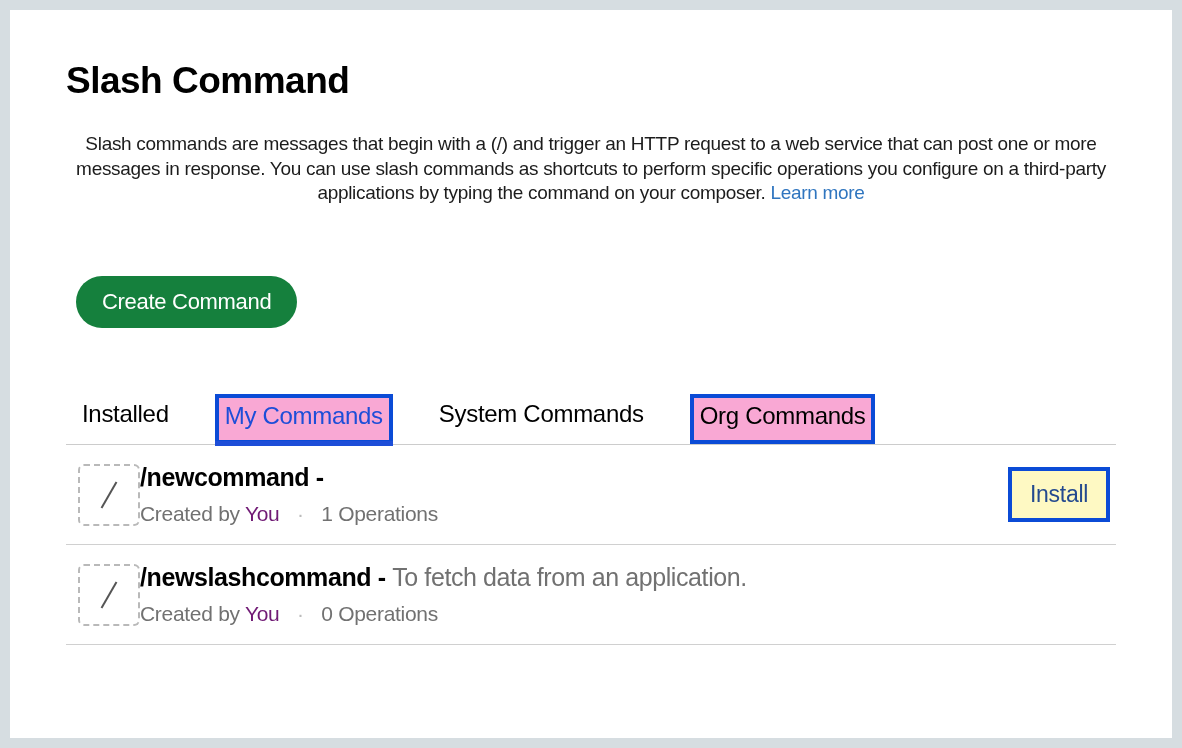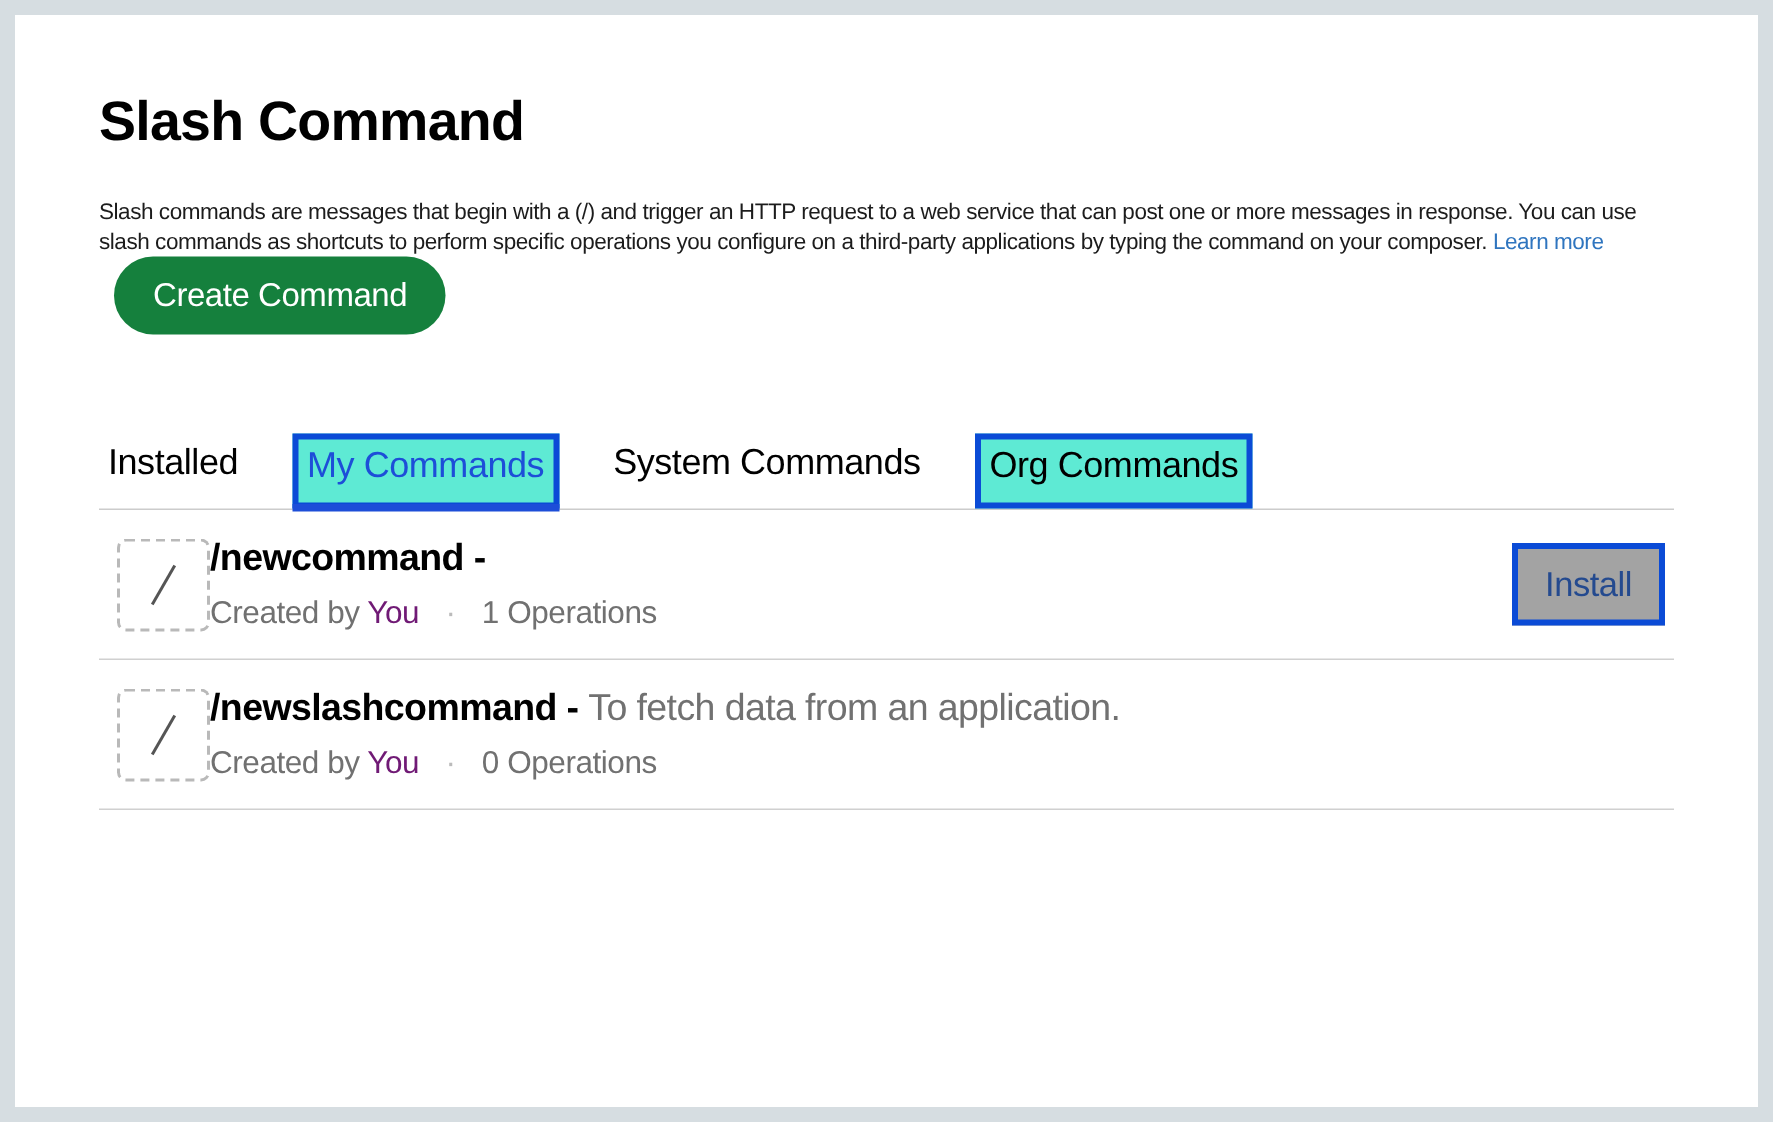--- a/index.html
+++ b/index.html
@@ -18,24 +18,26 @@
     overflow: hidden;
   }
   .title {
     font-size: 37px;
     font-weight: 700;
     color: #000;
     letter-spacing: -0.5px;
     margin-bottom: 30px;
   }
   .desc {
-    font-size: 15px;
+    font-size: 19px;
     line-height: 1.3;
     color: #1c1c1c;
-    letter-spacing: -0.3px;
+    margin-bottom: 70px;
+    letter-spacing: -0.3px;
+    text-align: center;
   }
   .learn-more {
     color: #2f75bf;
     text-decoration: none;
   }
   .create-btn {
     background: #15803d;
     color: #fff;
     border: none;
     font-size: 22px;
@@ -53,36 +55,37 @@
     border-bottom: 1px solid #ccc;
     align-items: flex-end;
   }
   .tab {
     font-size: 24px;
     color: #000;
     padding: 4px 6px 16px 6px;
     cursor: pointer;
     position: relative;
     letter-spacing: -0.3px;
+    margin-left: 10px;
   }
   .tab.active {
     color: #1d4ed8;
   }
   .tab.active::after{
     content:"";
     position:absolute;
     left:0; right:0; bottom:-2px;
     height:5px;
     background:#1d4ed8;
   }
   .tab.highlight {
     outline: 4px solid #0b4bd6;
     outline-offset: -4px;
     padding: 8px 10px 14px 10px;
-    background: #5eead4;
+    background: #f9a8d4;
   }
   .list { margin-top: 0; }
   .row {
     display: flex;
     align-items: center;
     padding: 18px 0;
     border-bottom: 1px solid #d0d0d0;
   }
   .icon-box {
     width: 62px;
@@ -118,21 +121,21 @@
     margin-top: 10px;
     letter-spacing: -0.3px;
   }
   .row-sub .you { color: #701a75; font-weight: 400; }
   .row-sub .dot {
     display: inline-block;
     margin: 0 12px;
     color: #bbb;
   }
   .install-btn {
-    background: #a3a3a3;
+    background: #fef9c3;
     border: 4px solid #0b4bd6;
     color: #244a8f;
     font-size: 23px;
     padding: 10px 18px;
     cursor: pointer;
     margin-right: 6px;
     letter-spacing: -0.3px;
   }
 </style>
 </head>

